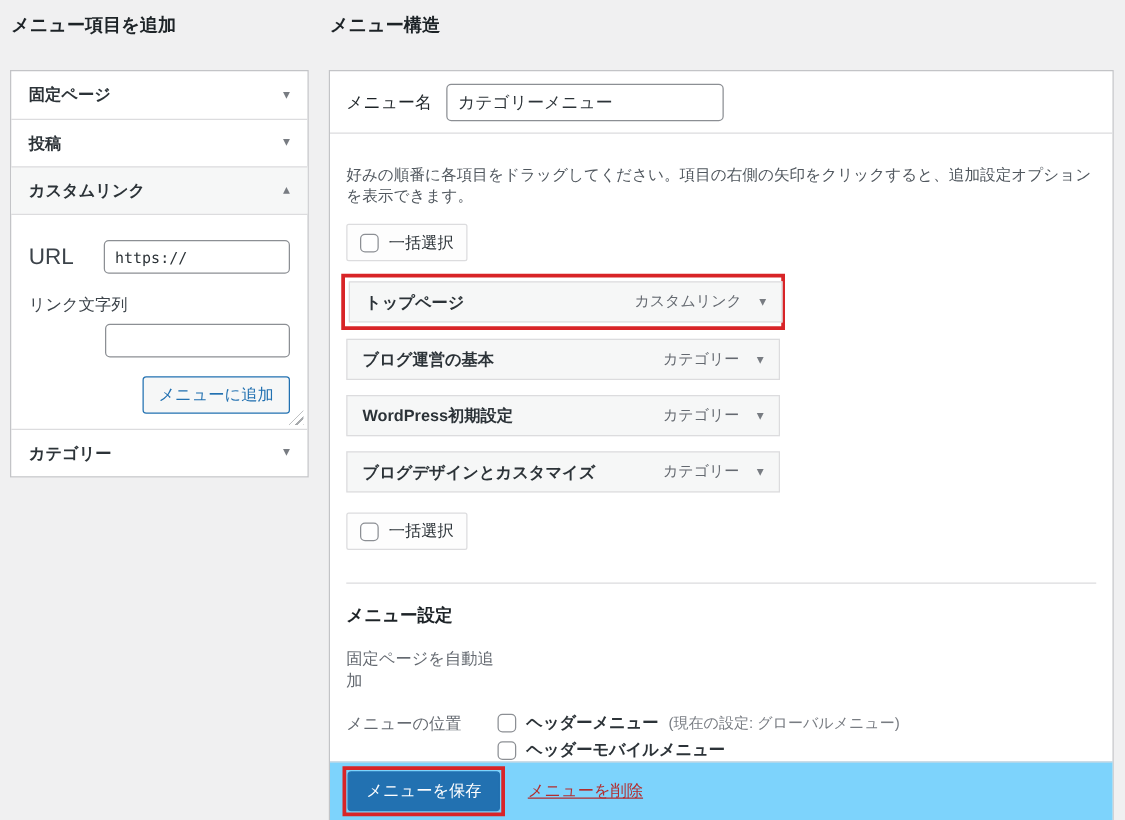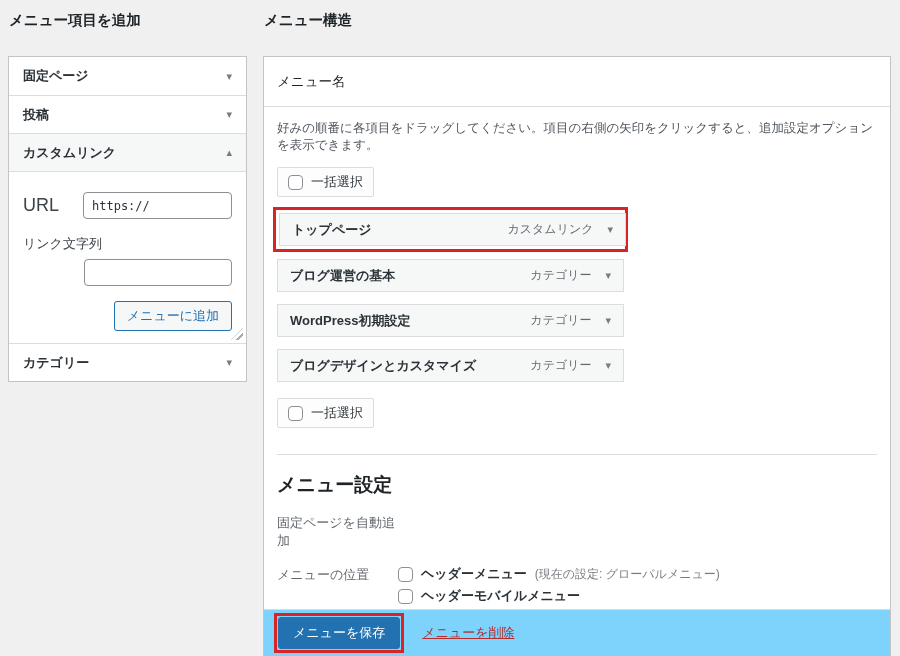--- a/index.html
+++ b/index.html
@@ -62,21 +62,21 @@
   
   .right-col { position: absolute; left: 263px; top: 0; width: 628px; }
   .menu-panel { height: 601px; position: relative; }
   .name-row {
     display: flex; align-items: center;
     padding: 10px 13px; border-bottom: 1px solid #dcdcde; height: 50px;
   }
   .name-label { font-size: 13.5px; color: #1d2327; margin-right: 12px; }
   .name-input { width: 222px; height: 30px; font-size: 13.5px; }
   .panel-body { padding: 11px 13px; }
-  .instruction { color: #50575e; font-size: 12.5px; margin-top: 2px; }
+  .instruction { color: #50575e; font-size: 12.5px; margin-top: 14px; }
   .bulk-chip {
     display: inline-flex; align-items: center; gap: 8px;
     border: 1px solid #dcdcde; border-radius: 2px; background: #fdfdfd;
     padding: 5px 10px; margin-top: 13px; cursor: pointer;
     font-size: 13px; color: #2c3338;
   }
   .checkbox {
     display: inline-block; width: 15px; height: 15px;
     border: 1px solid #8c8f94; border-radius: 4px; background: #fff;
     flex-shrink: 0;
@@ -91,21 +91,21 @@
   .menu-item .mi-title { font-weight: 700; font-size: 13px; color: #2c3338; }
   .mi-right { display: flex; align-items: center; gap: 14px; }
   .mi-type { color: #646970; font-size: 12px; }
   .mi-arrow { color: #787c82; font-size: 11px; cursor: pointer; }
   .annotation-box {
     border: 3px solid #d82427; padding: 3px;
     width: 355px; margin: -5px 0 7px -4px;
   }
   .annotation-box .menu-item { margin-bottom: 0; }
   .settings-divider { border-top: 1px solid #dcdcde; margin-top: 26px; }
-  .settings-heading { font-size: 19px; font-weight: 700; margin-top: 17px; color: #1d2327; }
+  .settings-heading { font-size: 14px; font-weight: 700; margin-top: 17px; color: #1d2327; }
   .settings-row { display: flex; margin-top: 15px; }
   .settings-label { width: 121px; flex-shrink: 0; color: #646970; font-size: 13px; padding-top: 1px; }
   .chk-row { display: flex; align-items: center; gap: 8px; margin-bottom: 4px; cursor: pointer; }
   .chk-row .chk-label { font-weight: 700; font-size: 13px; color: #2c3338; }
   .chk-note { color: #787c82; font-size: 12px; font-weight: 400; }
   .loc-list { display: flex; flex-direction: column; }
   .menu-footer {
     position: absolute; left: 0; right: 0; bottom: 0;
     background: #7dd3fc; border-top: 1px solid #dcdcde;
     padding: 9px 12px; display: flex; align-items: center; gap: 18px;
@@ -162,20 +162,21 @@
   </div>
 </div>
 
 <div class="right-col">
   <div class="col-heading">メニュー構造</div>
 
   <div class="panel menu-panel">
 
     <div class="name-row">
       <span class="name-label">メニュー名</span>
+      <input class="text-input name-input" type="text" value="カテゴリーメニュー" style="">
     </div>
 
     <div class="panel-body">
       <p class="instruction">好みの順番に各項目をドラッグしてください。項目の右側の矢印をクリックすると、追加設定オプションを表示できます。</p>
 
       <div class="bulk-chip">
         <span class="checkbox"></span>
         <span>一括選択</span>
       </div>
 

